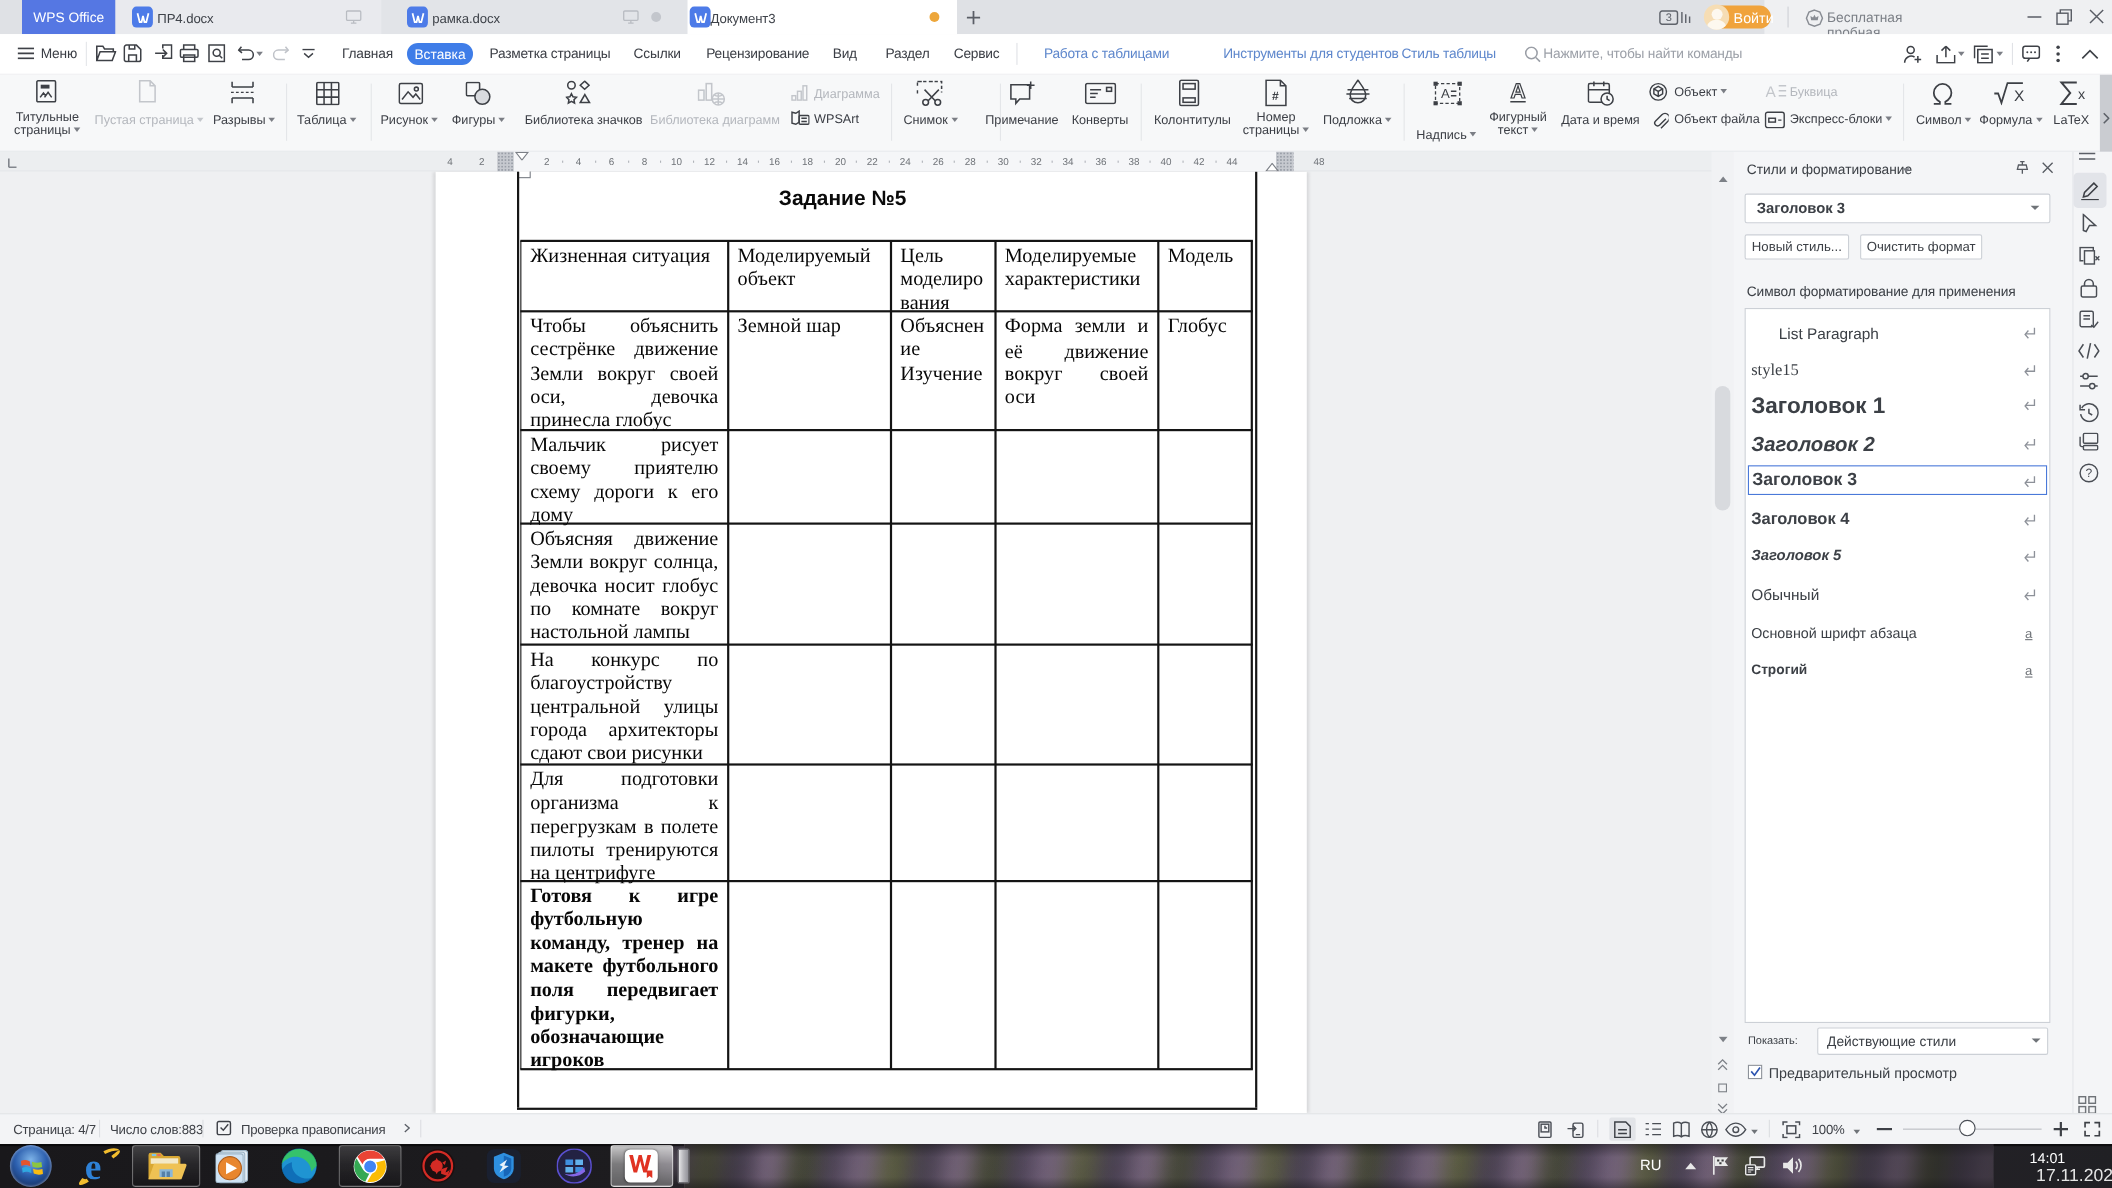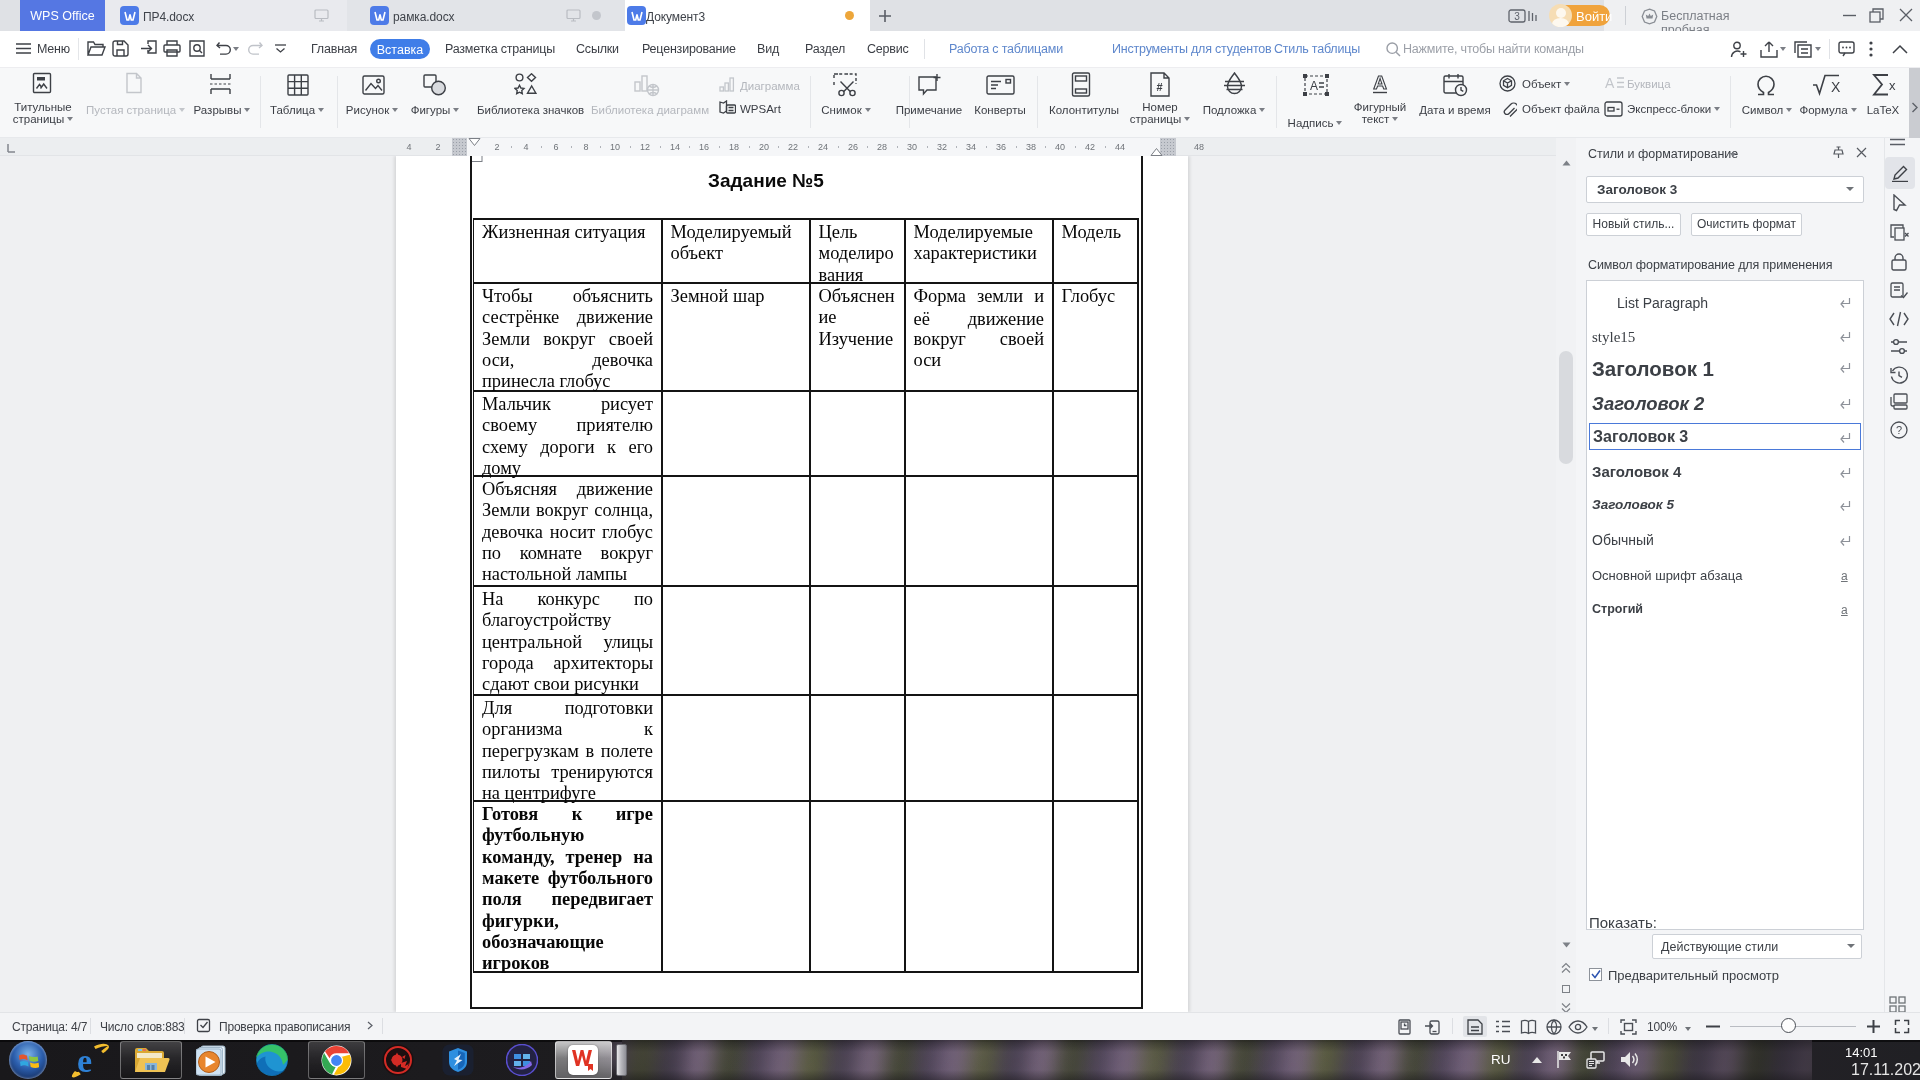--- a/index.html
+++ b/index.html
@@ -805,21 +805,21 @@
     </svg>
     <svg class="abs" style="left:1838px;top:500px;" width="13" height="12" viewBox="0 0 13 12">
       <path d="M11.5 1 v5.5 h-8 M6 3.5 L3 7 l3 3.5" fill="none" stroke="#8d9199" stroke-width="1.2"></path>
     </svg>
     <svg class="abs" style="left:1838px;top:535px;" width="13" height="12" viewBox="0 0 13 12">
       <path d="M11.5 1 v5.5 h-8 M6 3.5 L3 7 l3 3.5" fill="none" stroke="#8d9199" stroke-width="1.2"></path>
     </svg>
     <div class="abs" style="left:1841px;top:569px;font-size:12px;color:#6f7378;text-decoration:underline;">a</div>
     <div class="abs" style="left:1841px;top:603px;font-size:12px;color:#6f7378;text-decoration:underline;">a</div>
   <div id="panelbot">
-    <div class="ptext abs" style="left:1589px;top:914px;font-size:15px;">Показать:</div>
+    <div class="ptext abs" style="left:1589px;top:941px;font-size:10px;">Показать:</div>
     <div class="pbox" style="left:1652px;top:934px;width:210px;height:25px;"></div>
     <div class="ptext abs" style="left:1661px;top:940px;font-size:12.5px;">Действующие стили</div>
     <div class="abs" style="left:1847px;top:944px;width:0;height:0;border-left:4px solid transparent;border-right:4px solid transparent;border-top:4.5px solid #6f7378;"></div>
     <div class="abs" style="left:1589px;top:968px;width:13px;height:13px;background:#fff;border:1px solid #8d929a;"></div>
     <svg class="abs" style="left:1591px;top:970px;" width="10" height="9" viewBox="0 0 10 9">
         <path d="M1 4 L4 7.5 L9 0.5" fill="none" stroke="#2d54b0" stroke-width="1.5"></path>
       </svg>
     <div class="ptext abs" style="left:1608px;top:968px;font-size:13px;">Предварительный просмотр</div>
   </div>
   <div id="rstrip"></div>

